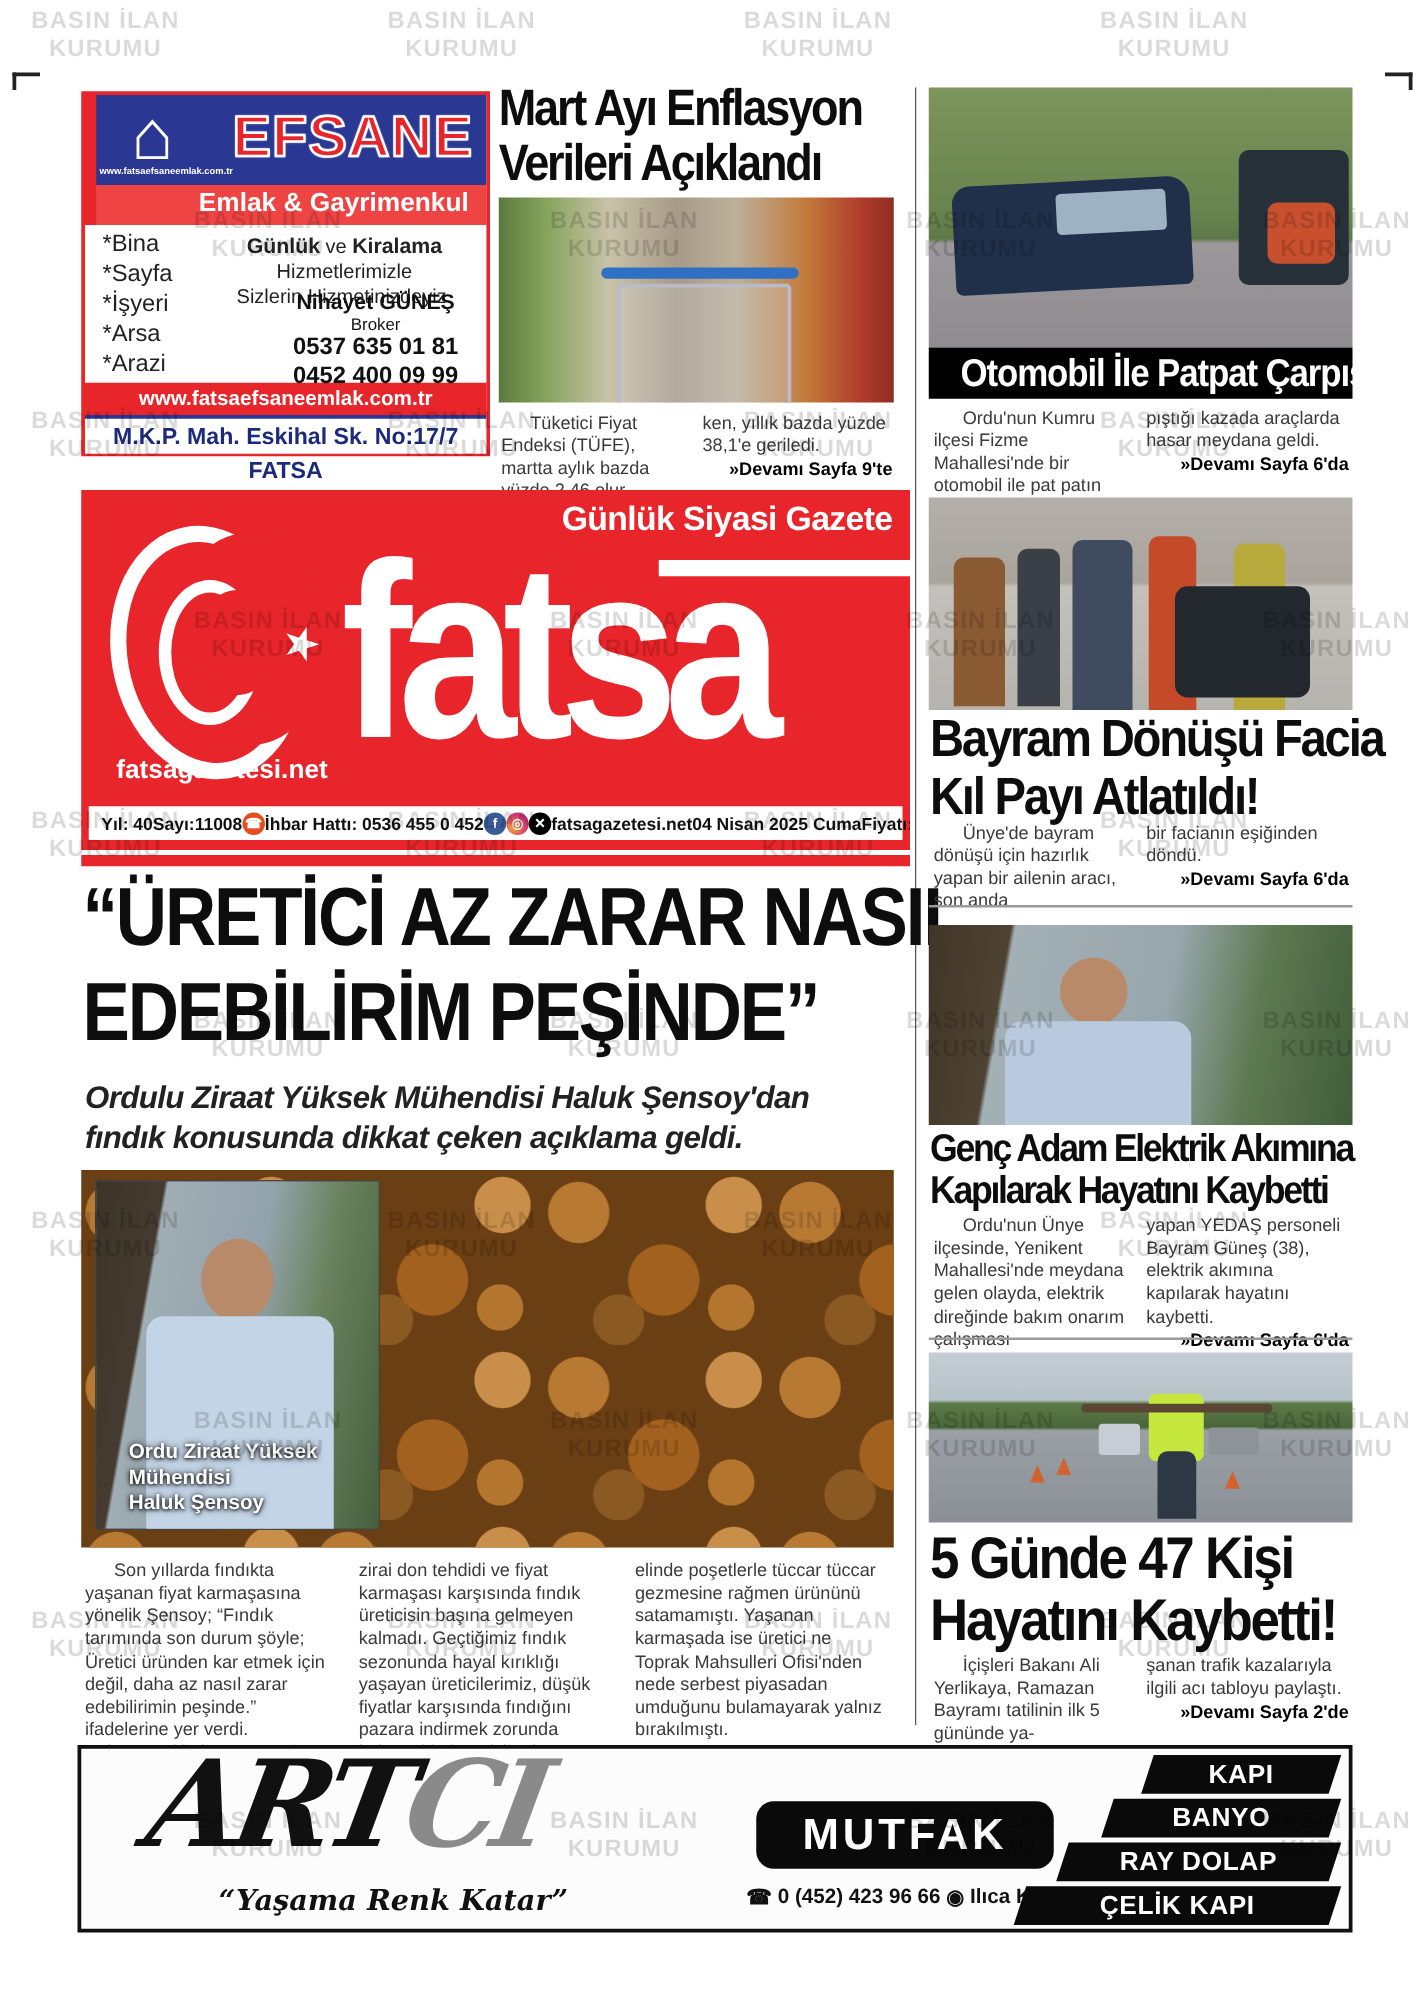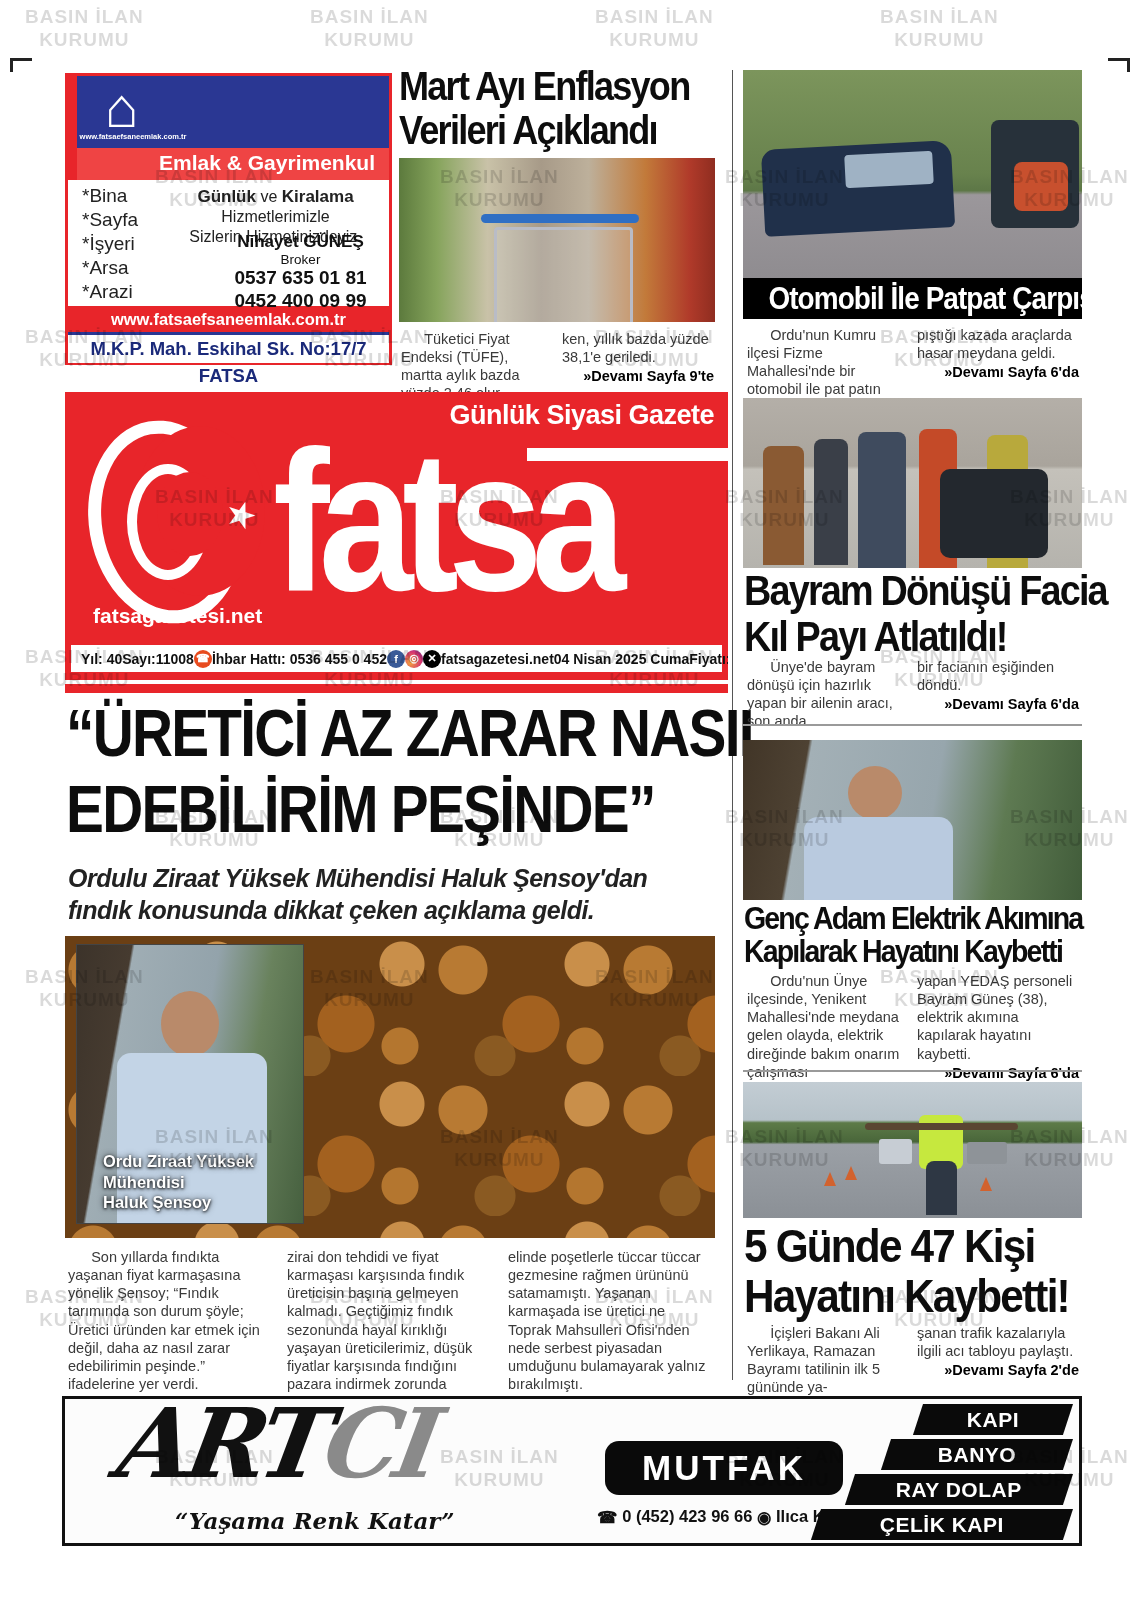--- a/index.html
+++ b/index.html
@@ -149,20 +149,21 @@
 <div class="mark left" style="left:10px;top:58px;"></div>
 <div class="mark right" style="left:1108px;top:58px;"></div>
 
 <div class="vline" style="left:732px;top:70px;height:1310px;"></div>
 
 <div id="efsane" class="abs">
   <div id="ef-head">
     <div id="ef-redstripe"></div>
     <div id="ef-house">⌂</div>
     <div id="ef-housesite">www.fatsaefsaneemlak.com.tr</div>
+    <div id="ef-brand">EFSANE</div>
   </div>
   <div id="ef-sub">Emlak &amp; Gayrimenkul</div>
   <div id="ef-body">
     <div id="ef-items">
 
     <div class="ef-item">*Bina</div>
         <div class="ef-item">*Sayfa</div>
         <div class="ef-item">*İşyeri</div>
         <div class="ef-item">*Arsa</div>
         <div class="ef-item">*Arazi</div>

